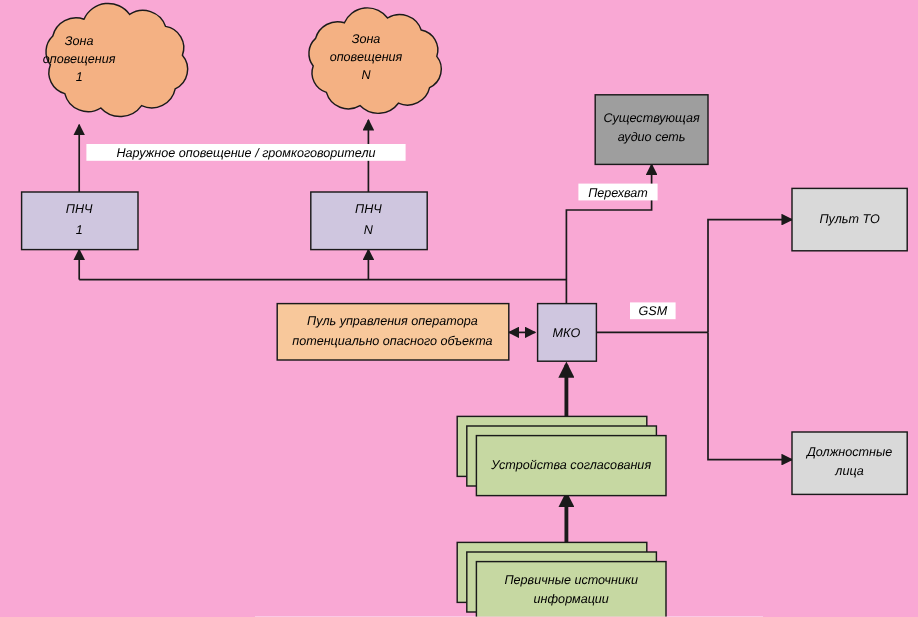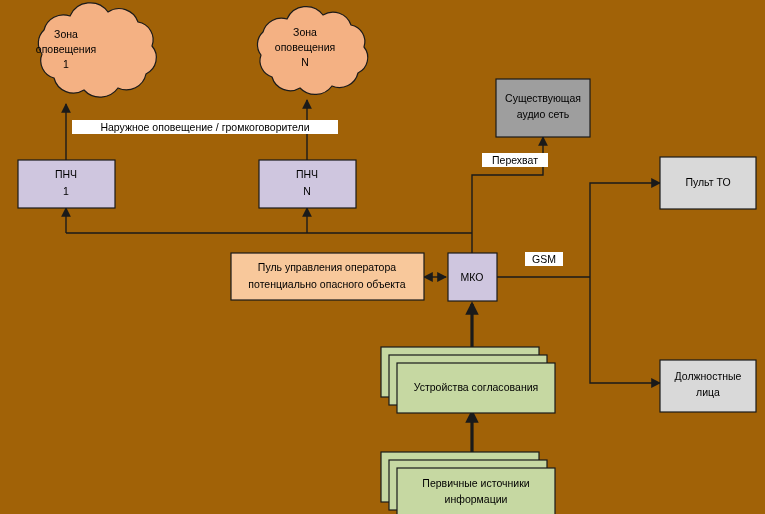--- a/index.html
+++ b/index.html
@@ -10,21 +10,22 @@
   body {
     width: 765px;
     height: 514px;
     overflow: hidden;
     font-family: "Liberation Sans", sans-serif;
   }
   #diagram-root {
     position: relative;
     width: 765px;
     height: 514px;
-    background: #a16207;
+    background: #f9a8d4;
+    font-style: italic;
   }
   svg#diagram {
     display: block;
     width: 765px;
     height: 514px;
   }
   .node-text {
     font-family: "Liberation Sans", sans-serif;
     font-size: 10.5px;
     fill: #000000;

